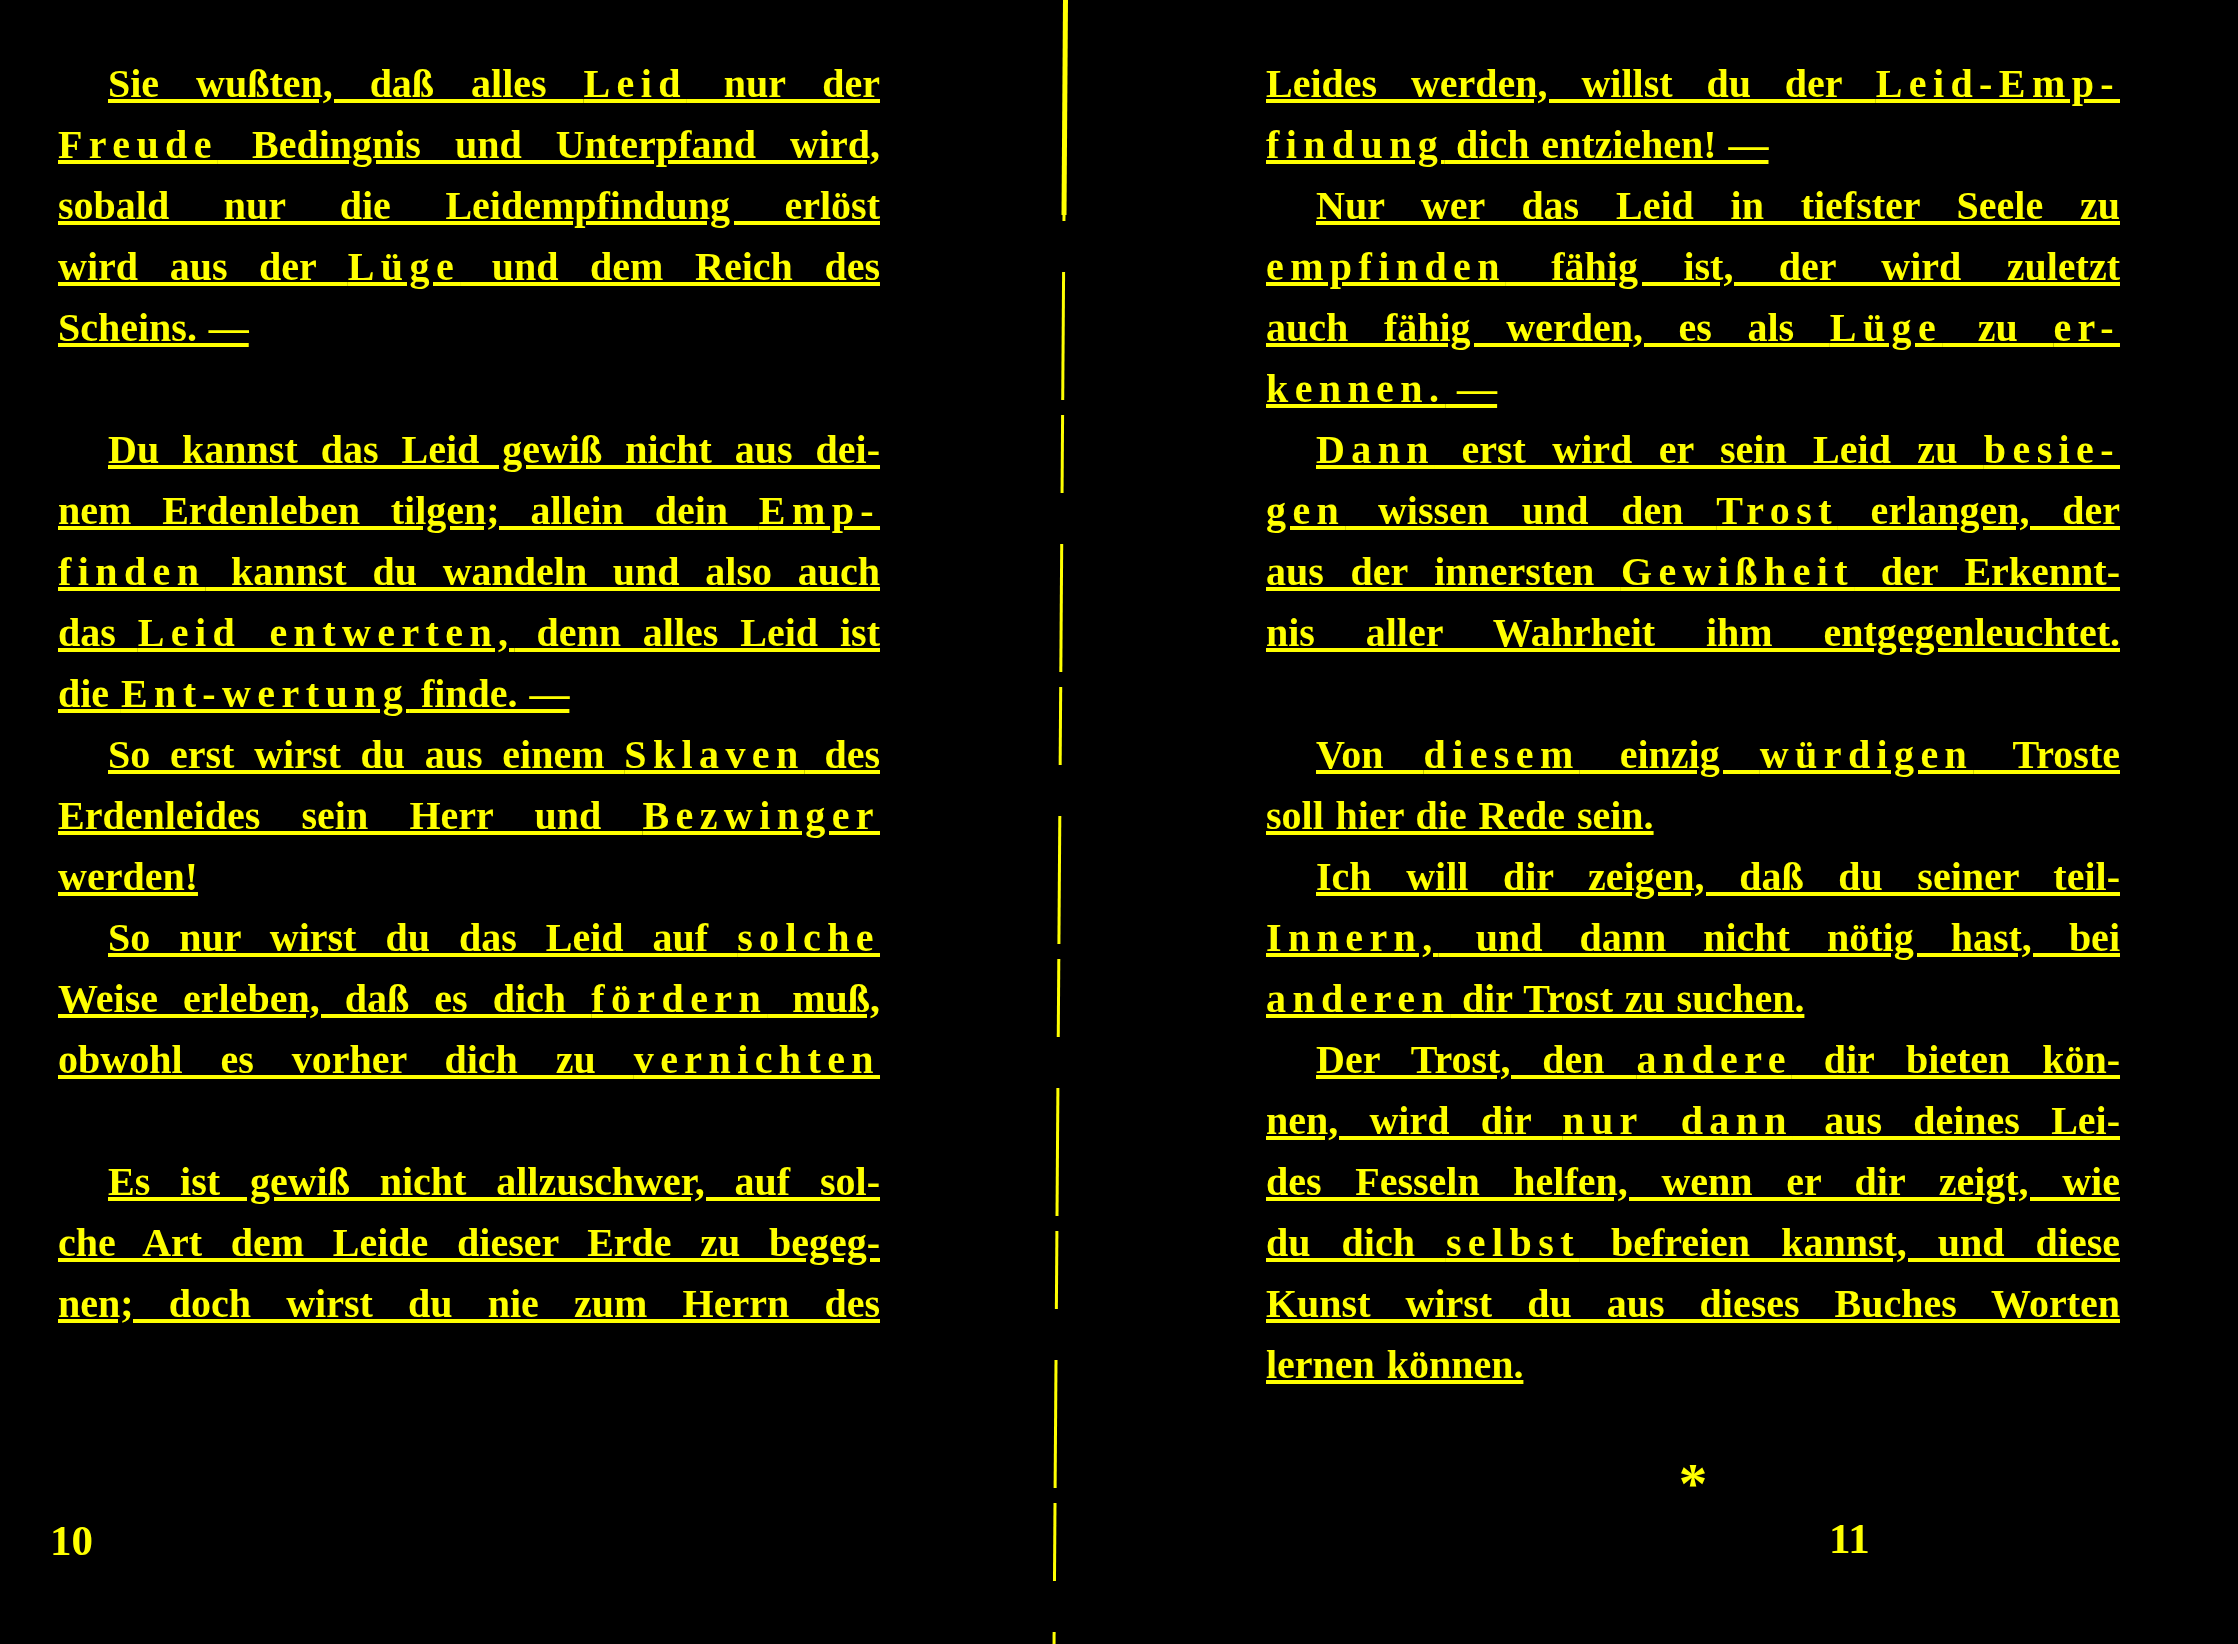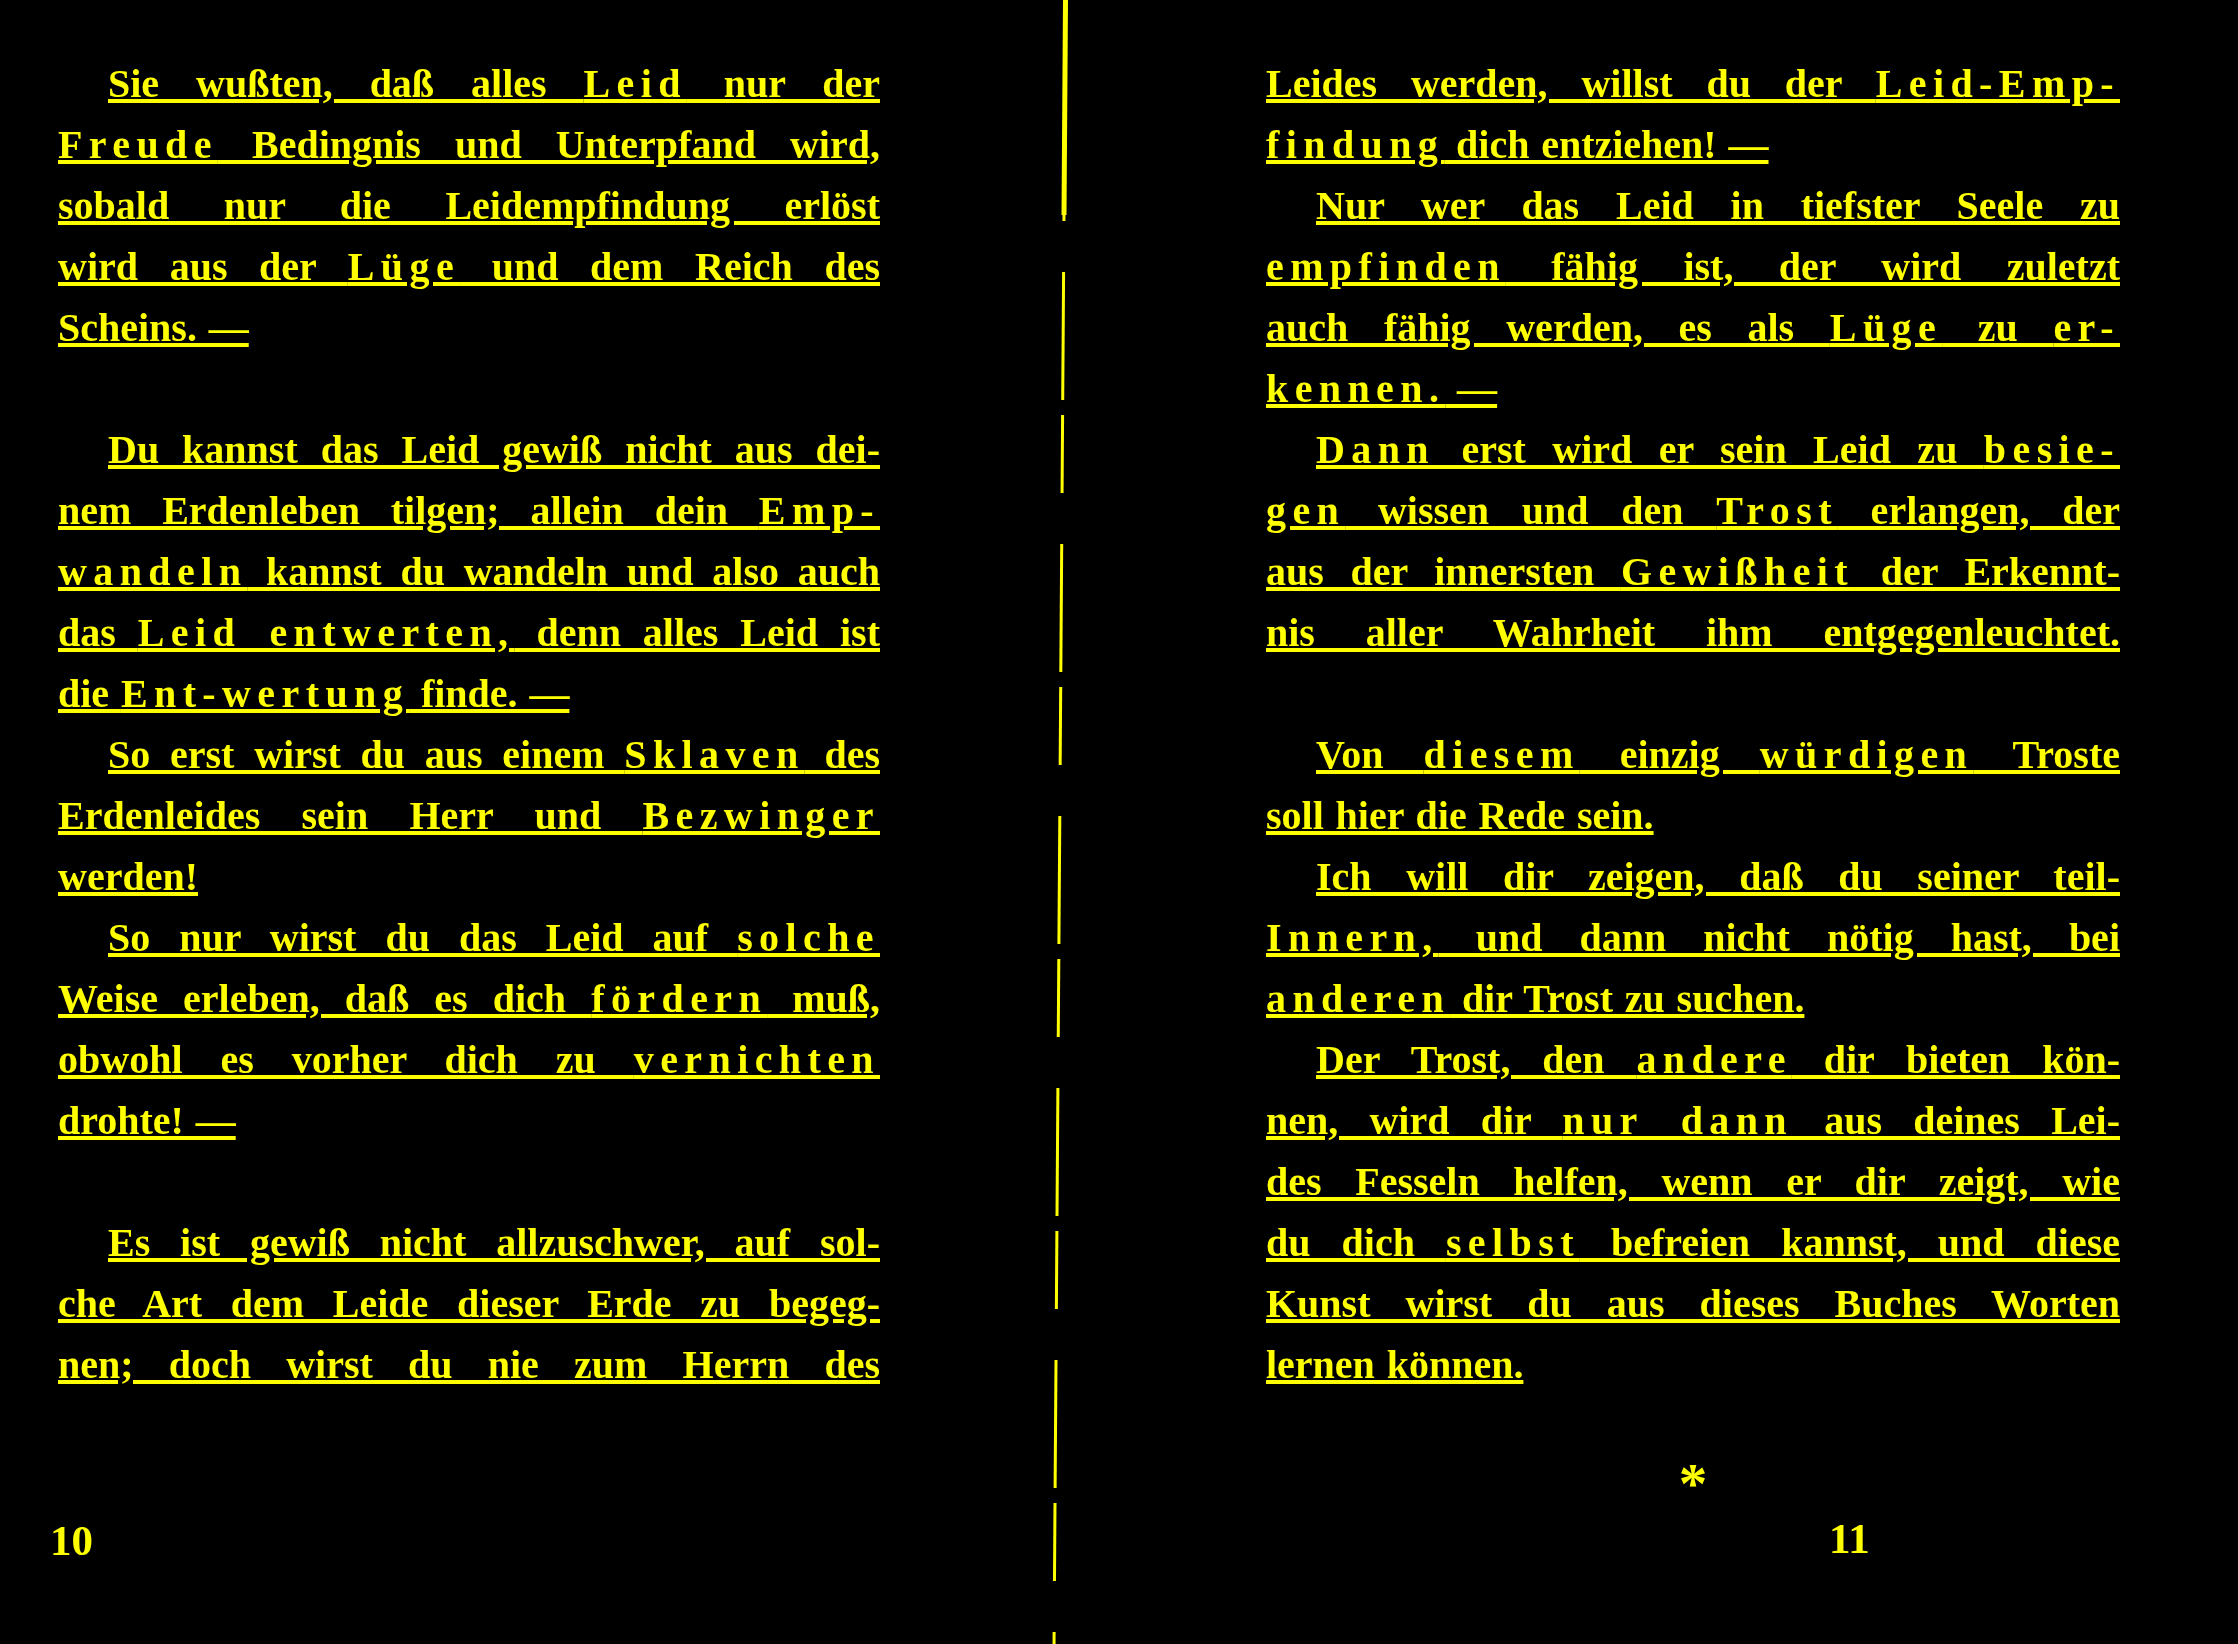--- a/index.html
+++ b/index.html
@@ -57,34 +57,33 @@
       <div class="paragraph">
         <div class="line indent"><span>Sie wußten, daß alles </span><span class="sp">Leid</span><span> nur der</span></div>
         <div class="line"><span class="sp">Freude</span><span> Bedingnis und Unterpfand wird,</span></div>
         <div class="line"><span>sobald nur die Leidempfindung erlöst</span></div>
         <div class="line"><span>wird aus der </span><span class="sp">Lüge</span><span> und dem Reich des</span></div>
         <div class="line no-just"><span>Scheins. —</span></div>
       </div>
       <div class="paragraph gap-before">
         <div class="line indent"><span>Du kannst das Leid gewiß nicht aus dei-</span></div>
         <div class="line"><span>nem Erdenleben tilgen; allein dein </span><span class="sp">Emp-</span></div>
-        <div class="line"><span class="sp">wandeln</span><span> kannst du wandeln und also auch</span></div>
+        <div class="line"><span class="sp">finden</span><span> kannst du wandeln und also auch</span></div>
         <div class="line"><span>das </span><span class="sp">Leid entwerten,</span><span> denn alles Leid ist</span></div>
         <div class="line no-just"><span>die </span><span class="sp">Ent-wertung</span><span> finde. —</span></div>
       </div>
       <div class="paragraph">
         <div class="line indent"><span>So erst wirst du aus einem </span><span class="sp">Sklaven</span><span> des</span></div>
         <div class="line"><span>Erdenleides sein Herr und </span><span class="sp">Bezwinger</span></div>
         <div class="line no-just"><span>werden!</span></div>
       </div>
       <div class="paragraph">
         <div class="line indent"><span>So nur wirst du das Leid auf </span><span class="sp">solche</span></div>
         <div class="line"><span>Weise erleben, daß es dich </span><span class="sp">fördern</span><span> muß,</span></div>
         <div class="line"><span>obwohl es vorher dich zu </span><span class="sp">vernichten</span></div>
-        <div class="line no-just"><span>drohte! —</span></div>
       </div>
       <div class="paragraph gap-before">
         <div class="line indent"><span>Es ist gewiß nicht allzuschwer, auf sol-</span></div>
         <div class="line"><span>che Art dem Leide dieser Erde zu begeg-</span></div>
         <div class="line"><span>nen; doch wirst du nie zum Herrn des</span></div>
       </div>
     </div>
 </div>
 
 <div class="fold">

